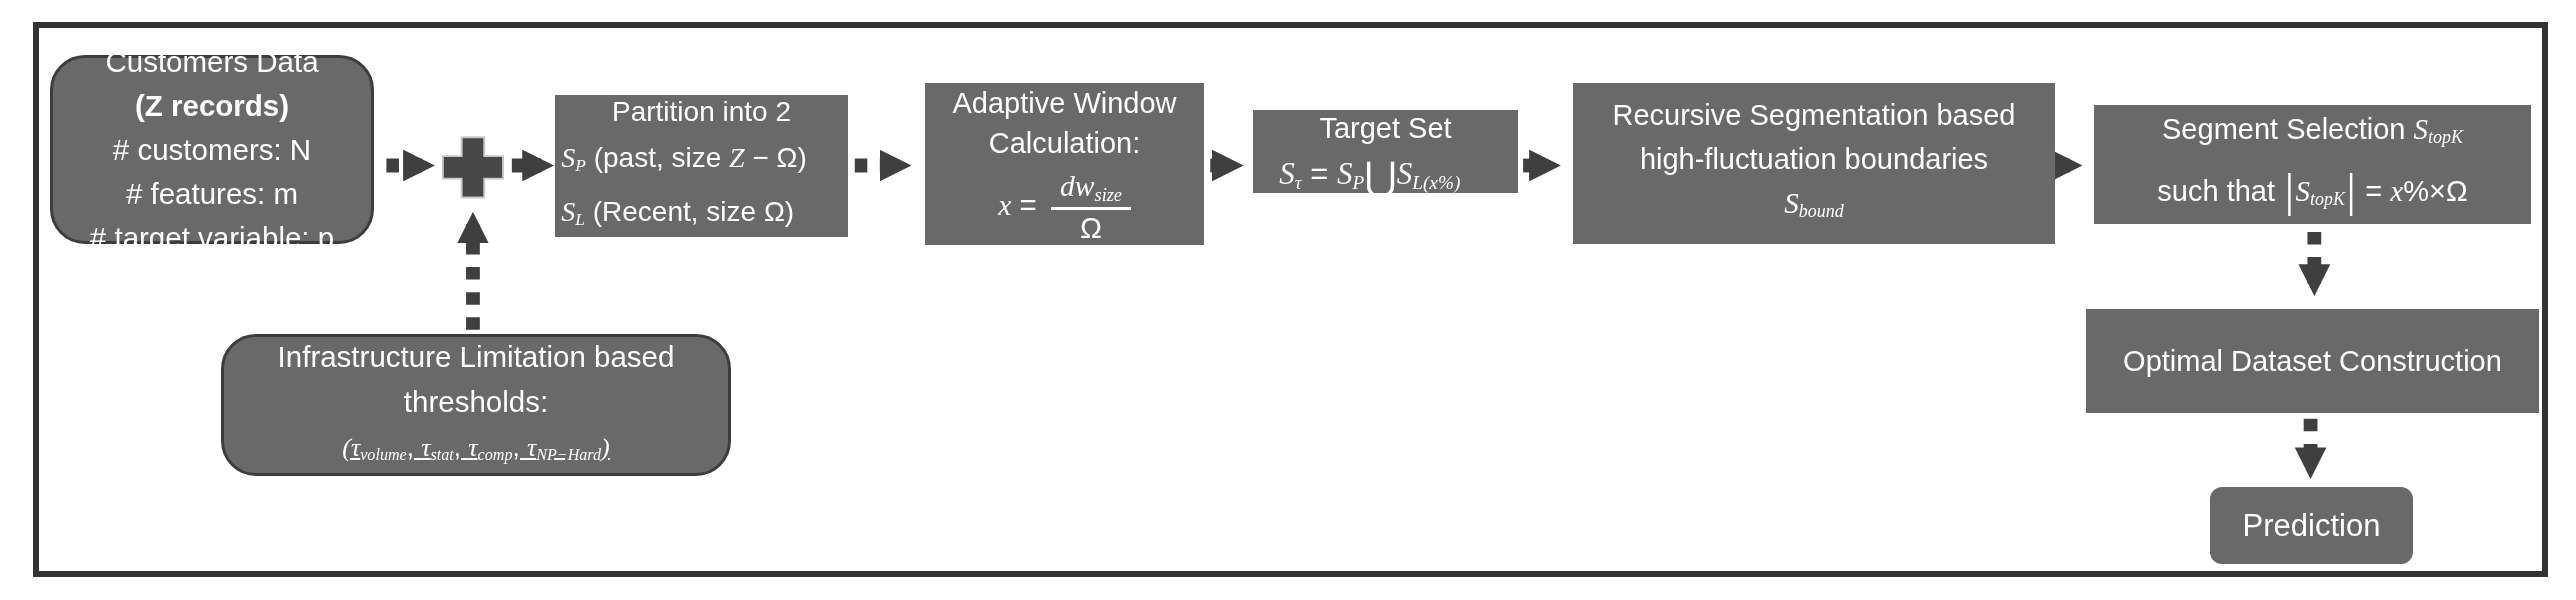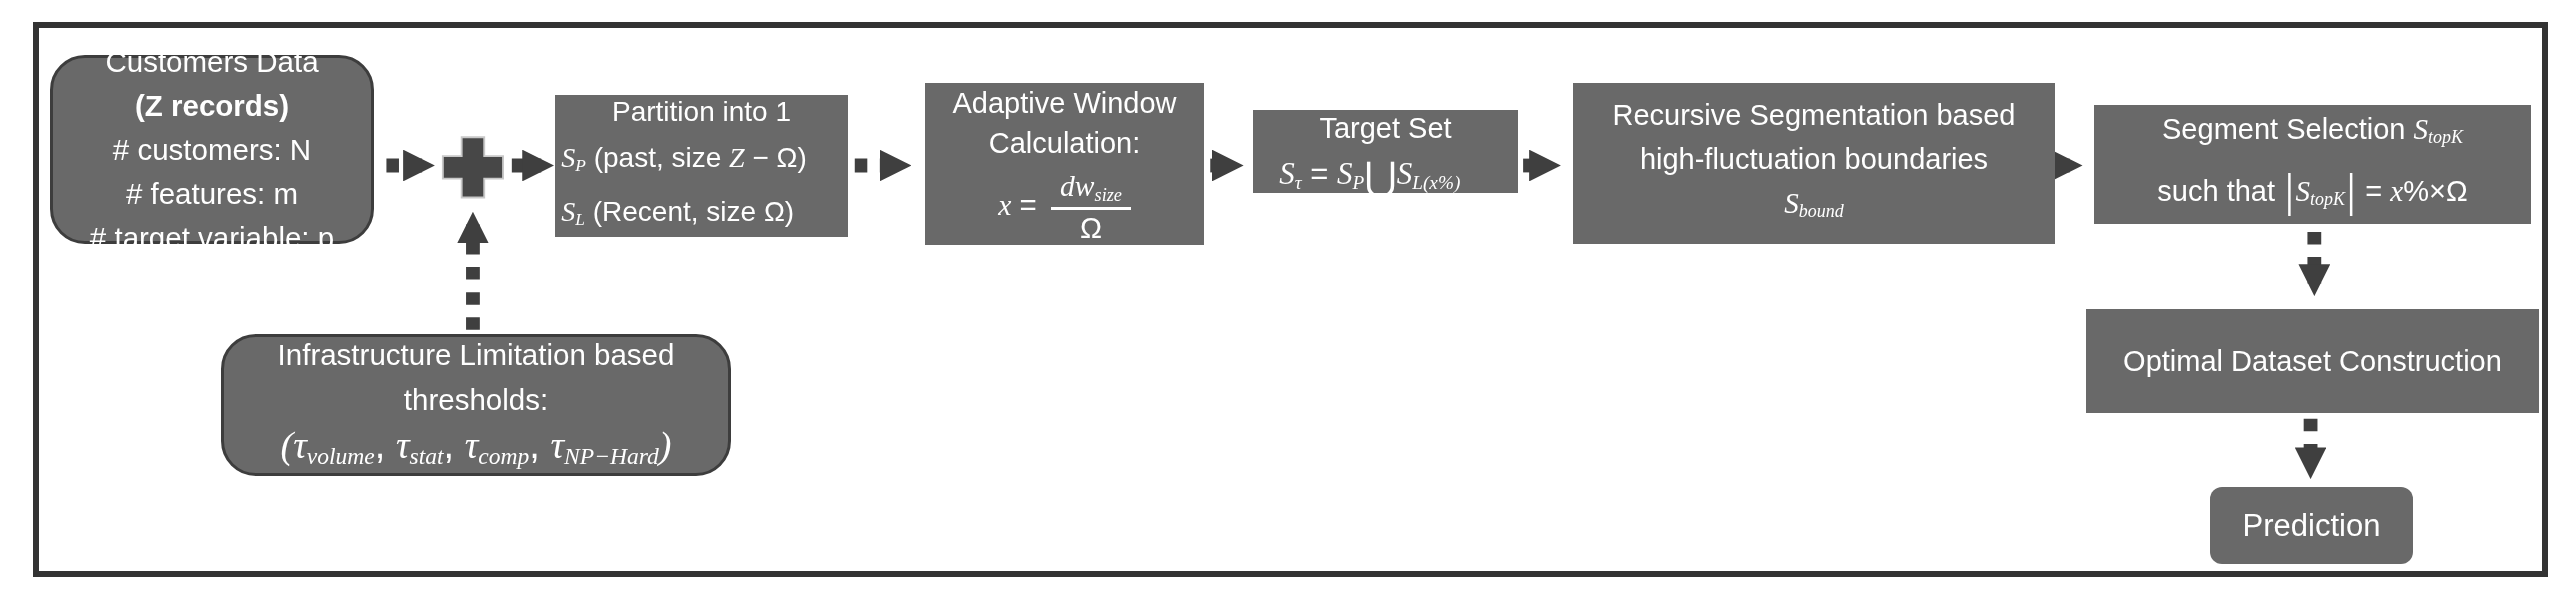--- a/index.html
+++ b/index.html
@@ -37,21 +37,21 @@
   .b-partition{font-size:28px;line-height:46px;}
   .b-adaptive{font-size:29px;line-height:40px;}
   .b-adaptive .formula{margin-top:6.3px;font-size:29.5px;line-height:1.1;}
   .b-target{font-size:29px;line-height:39px;}
   .b-target .formula{font-size:31px;margin-top:6.3px;line-height:1.2;margin-left:20px;}
   .b-recursive{font-size:29px;line-height:44px;}
   .b-segment{font-size:29px;line-height:53px;}
   .b-optimal{font-size:29px;line-height:48px;}
   .b-prediction{font-size:31px;}
   .b-infra{font-size:29.5px;line-height:45px;}
-  .b-infra .formula{font-size:38px;margin-top:1px;}
+  .b-infra .formula{font-size:26px;margin-top:1px;text-decoration:underline;}
 
   
   .tk-t{}
   .tk-i{font-family:"Liberation Serif",serif;font-style:italic;}
   .tk-is{font-family:"Liberation Serif",serif;font-style:italic;font-size:0.62em;vertical-align:-0.25em;}
   .tk-u{font-family:"DejaVu Sans",sans-serif;font-size:1.28em;line-height:0;vertical-align:-0.14em;}
   .tk-b{font-family:"DejaVu Sans",sans-serif;display:inline-block;transform:scaleY(1.5);margin:0 1.3px;}
   .frac{display:inline-block;vertical-align:middle;text-align:center;margin-left:6.3px;}
   .frac .num{display:block;border-bottom:3.1px solid var(--text);padding:0 8.8px 2.5px;line-height:1.1;}
   .frac .den{display:block;padding-top:2.5px;line-height:1.1;}
@@ -94,21 +94,21 @@
     <div class="line"># target variable: p</div>
   </div>
 
   <div class="box rounded b-infra" style="left:221px;top:334px;width:510px;height:142px;text-align:center;">
     <div class="line">Infrastructure Limitation based</div>
     <div class="line">thresholds:</div>
     <div class="line formula"><span class="tk-i">(</span><span class="tk-i">τ</span><span class="tk-is">volume</span><span class="tk-t">, </span><span class="tk-i">τ</span><span class="tk-is">stat</span><span class="tk-t">, </span><span class="tk-i">τ</span><span class="tk-is">comp</span><span class="tk-t">, </span><span class="tk-i">τ</span><span class="tk-is">NP−Hard</span><span class="tk-i">)</span></div>
   </div>
 
   <div class="box b-partition" style="left:555px;top:95px;width:293px;height:142px;">
-    <div class="line">Partition into 1</div>
+    <div class="line">Partition into 2</div>
     <div class="line fleft"><span class="tk-i">S</span><span class="tk-is">P</span><span class="tk-t"> (past, size </span><span class="tk-i">Z</span><span class="tk-t"> − Ω)</span></div>
     <div class="line fleft"><span class="tk-i">S</span><span class="tk-is">L</span><span class="tk-t"> (Recent, size Ω)</span></div>
   </div>
 
   <div class="box b-adaptive" style="left:925px;top:83px;width:279px;height:162px;">
     <div class="line">Adaptive Window</div>
     <div class="line">Calculation:</div>
     <div class="line formula"><span class="tk-i">x</span><span class="tk-t"> = </span><span class="frac"><span class="num"><span class="tk-i">dw</span><span class="tk-is">size</span></span><span class="den"><span class="tk-t">Ω</span></span></span></div>
   </div>
 

